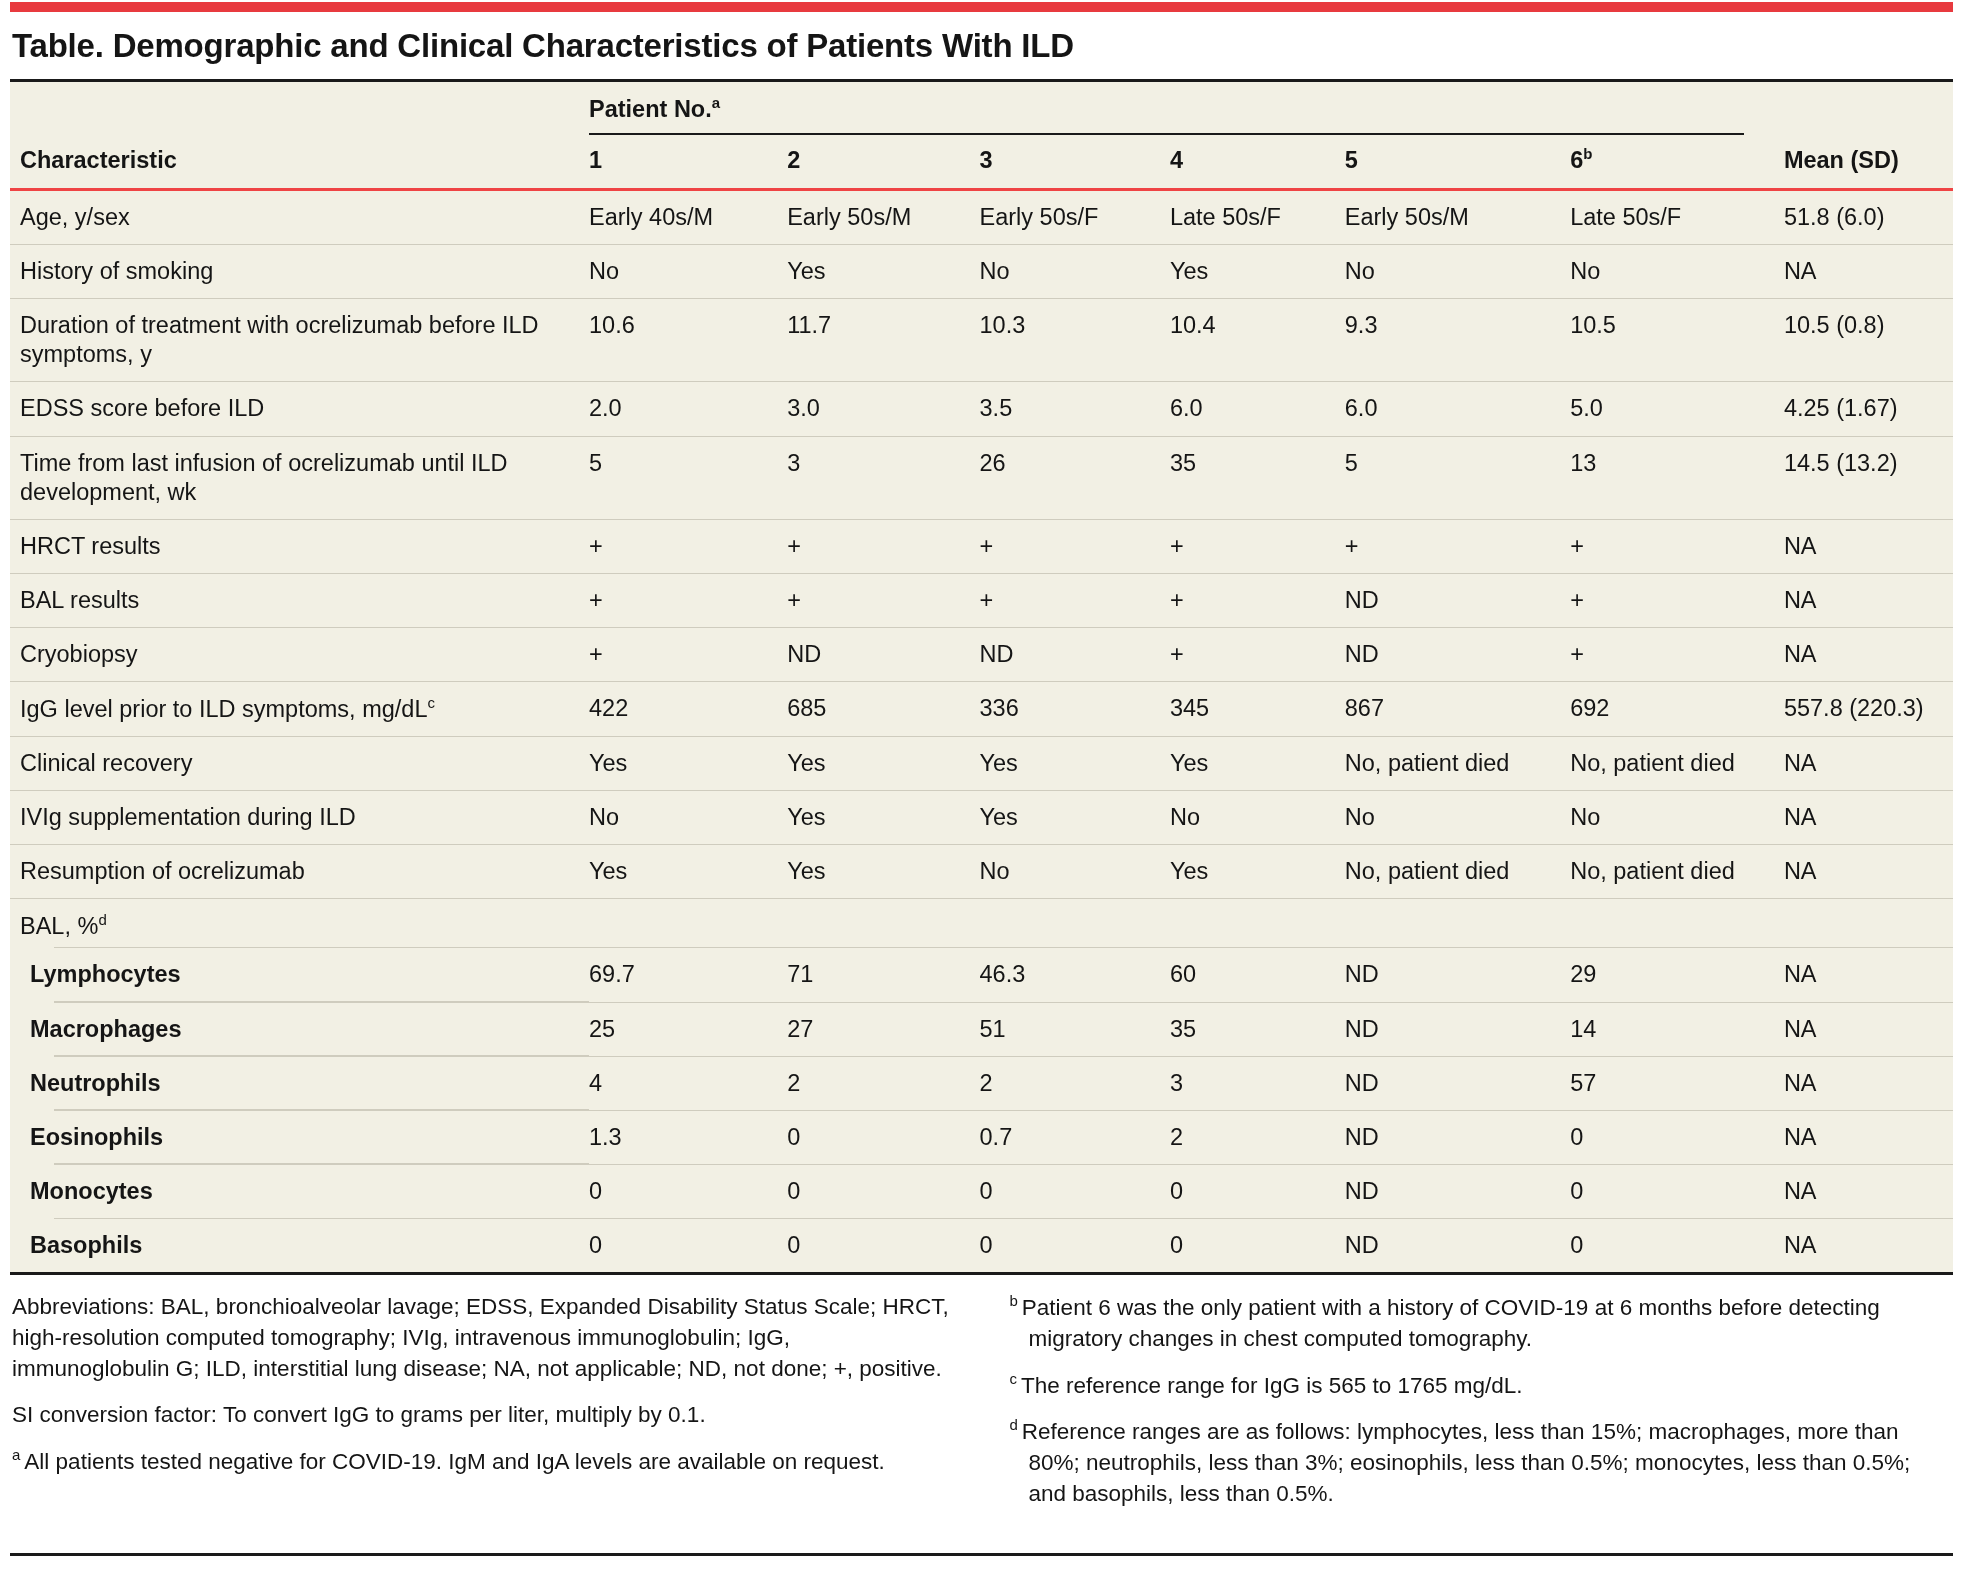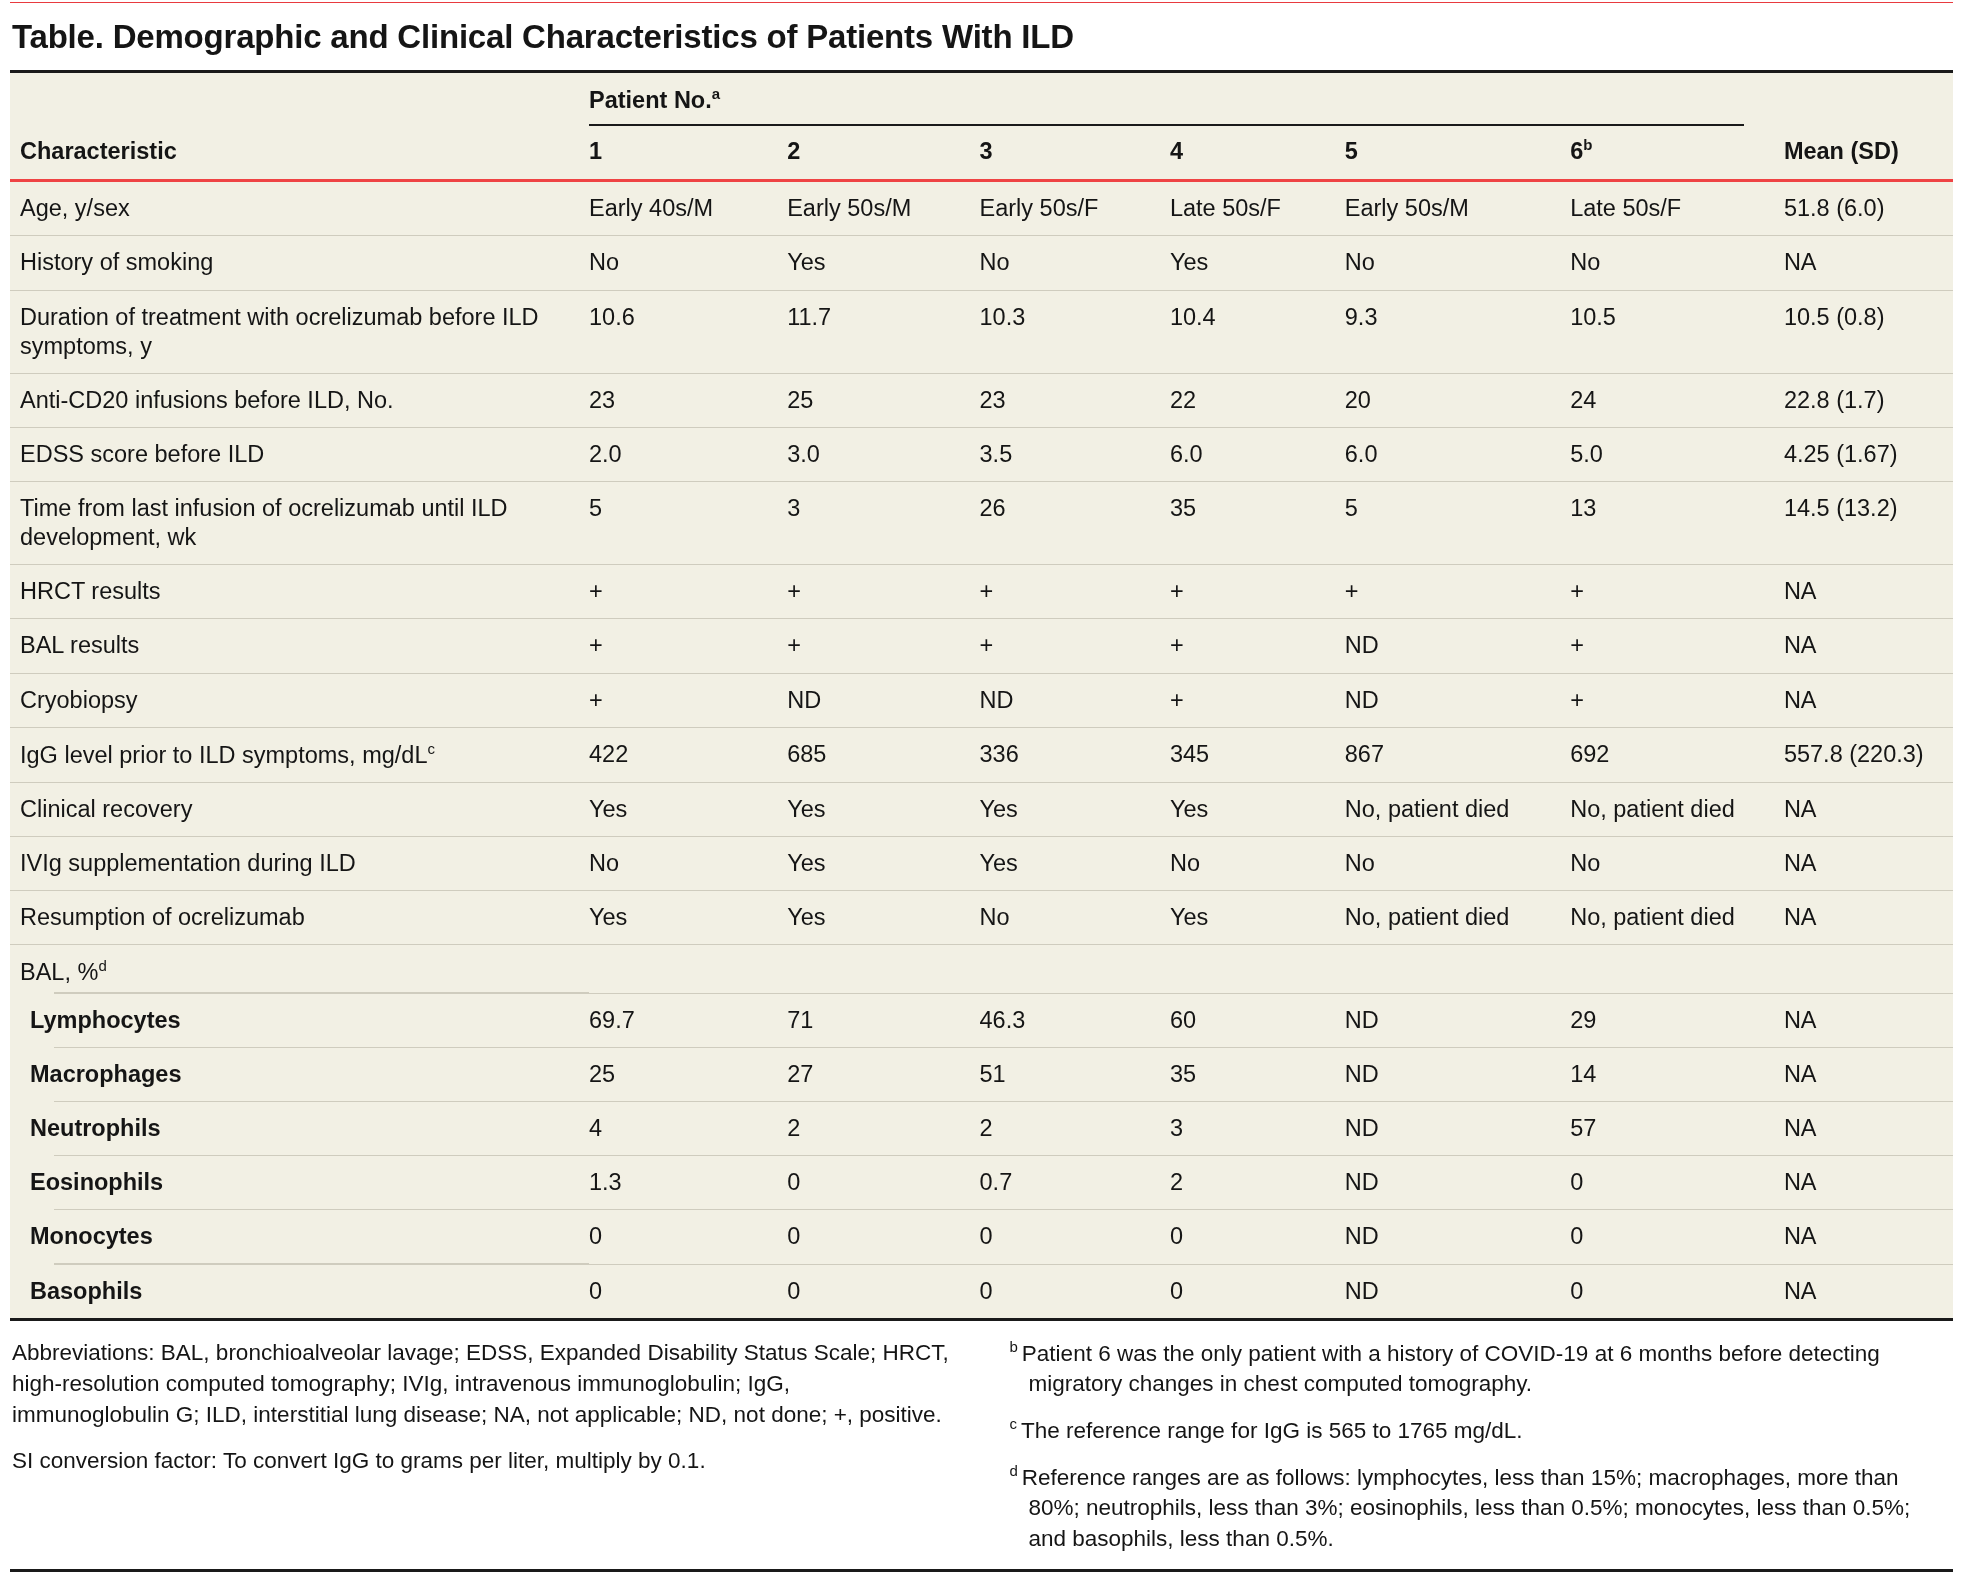--- a/index.html
+++ b/index.html
@@ -128,30 +128,20 @@
             <td class="label-cell"><span>Duration of treatment with ocrelizumab before ILD symptoms, y</span></td>
             <td>10.6</td>
             <td>11.7</td>
             <td>10.3</td>
             <td>10.4</td>
             <td>9.3</td>
             <td>10.5</td>
             <td>10.5 (0.8)</td>
           </tr>
           <tr>
-            <td class="label-cell"><span>Anti-CD20 infusions before ILD, No.</span></td>
-            <td>23</td>
-            <td>25</td>
-            <td>23</td>
-            <td>22</td>
-            <td>20</td>
-            <td>24</td>
-            <td>22.8 (1.7)</td>
-          </tr>
-          <tr>
             <td class="label-cell"><span>EDSS score before ILD</span></td>
             <td>2.0</td>
             <td>3.0</td>
             <td>3.5</td>
             <td>6.0</td>
             <td>6.0</td>
             <td>5.0</td>
             <td>4.25 (1.67)</td>
           </tr>
           <tr>
@@ -305,20 +295,21 @@
             <td>NA</td>
           </tr>
         </tbody>
     </table>
   </div>
 
   <div class="footnotes">
     <div class="fn-col">
         <p>Abbreviations: BAL, bronchioalveolar lavage; EDSS, Expanded Disability Status Scale; HRCT, high-resolution computed tomography; IVIg, intravenous immunoglobulin; IgG, immunoglobulin G; ILD, interstitial lung disease; NA, not applicable; ND, not done; +, positive.</p>
         <p>SI conversion factor: To convert IgG to grams per liter, multiply by 0.1.</p>
+        <p class="marked"><sup>a</sup>All patients tested negative for COVID-19. IgM and IgA levels are available on request.</p>
       </div>
     <div class="fn-col">
         <p class="marked"><sup>b</sup>Patient 6 was the only patient with a history of COVID-19 at 6 months before detecting migratory changes in chest computed tomography.</p>
         <p class="marked"><sup>c</sup>The reference range for IgG is 565 to 1765 mg/dL.</p>
         <p class="marked"><sup>d</sup>Reference ranges are as follows: lymphocytes, less than 15%; macrophages, more than 80%; neutrophils, less than 3%; eosinophils, less than 0.5%; monocytes, less than 0.5%; and basophils, less than 0.5%.</p>
       </div>
   </div>
 
   <div class="bottom-rule"></div>
 

